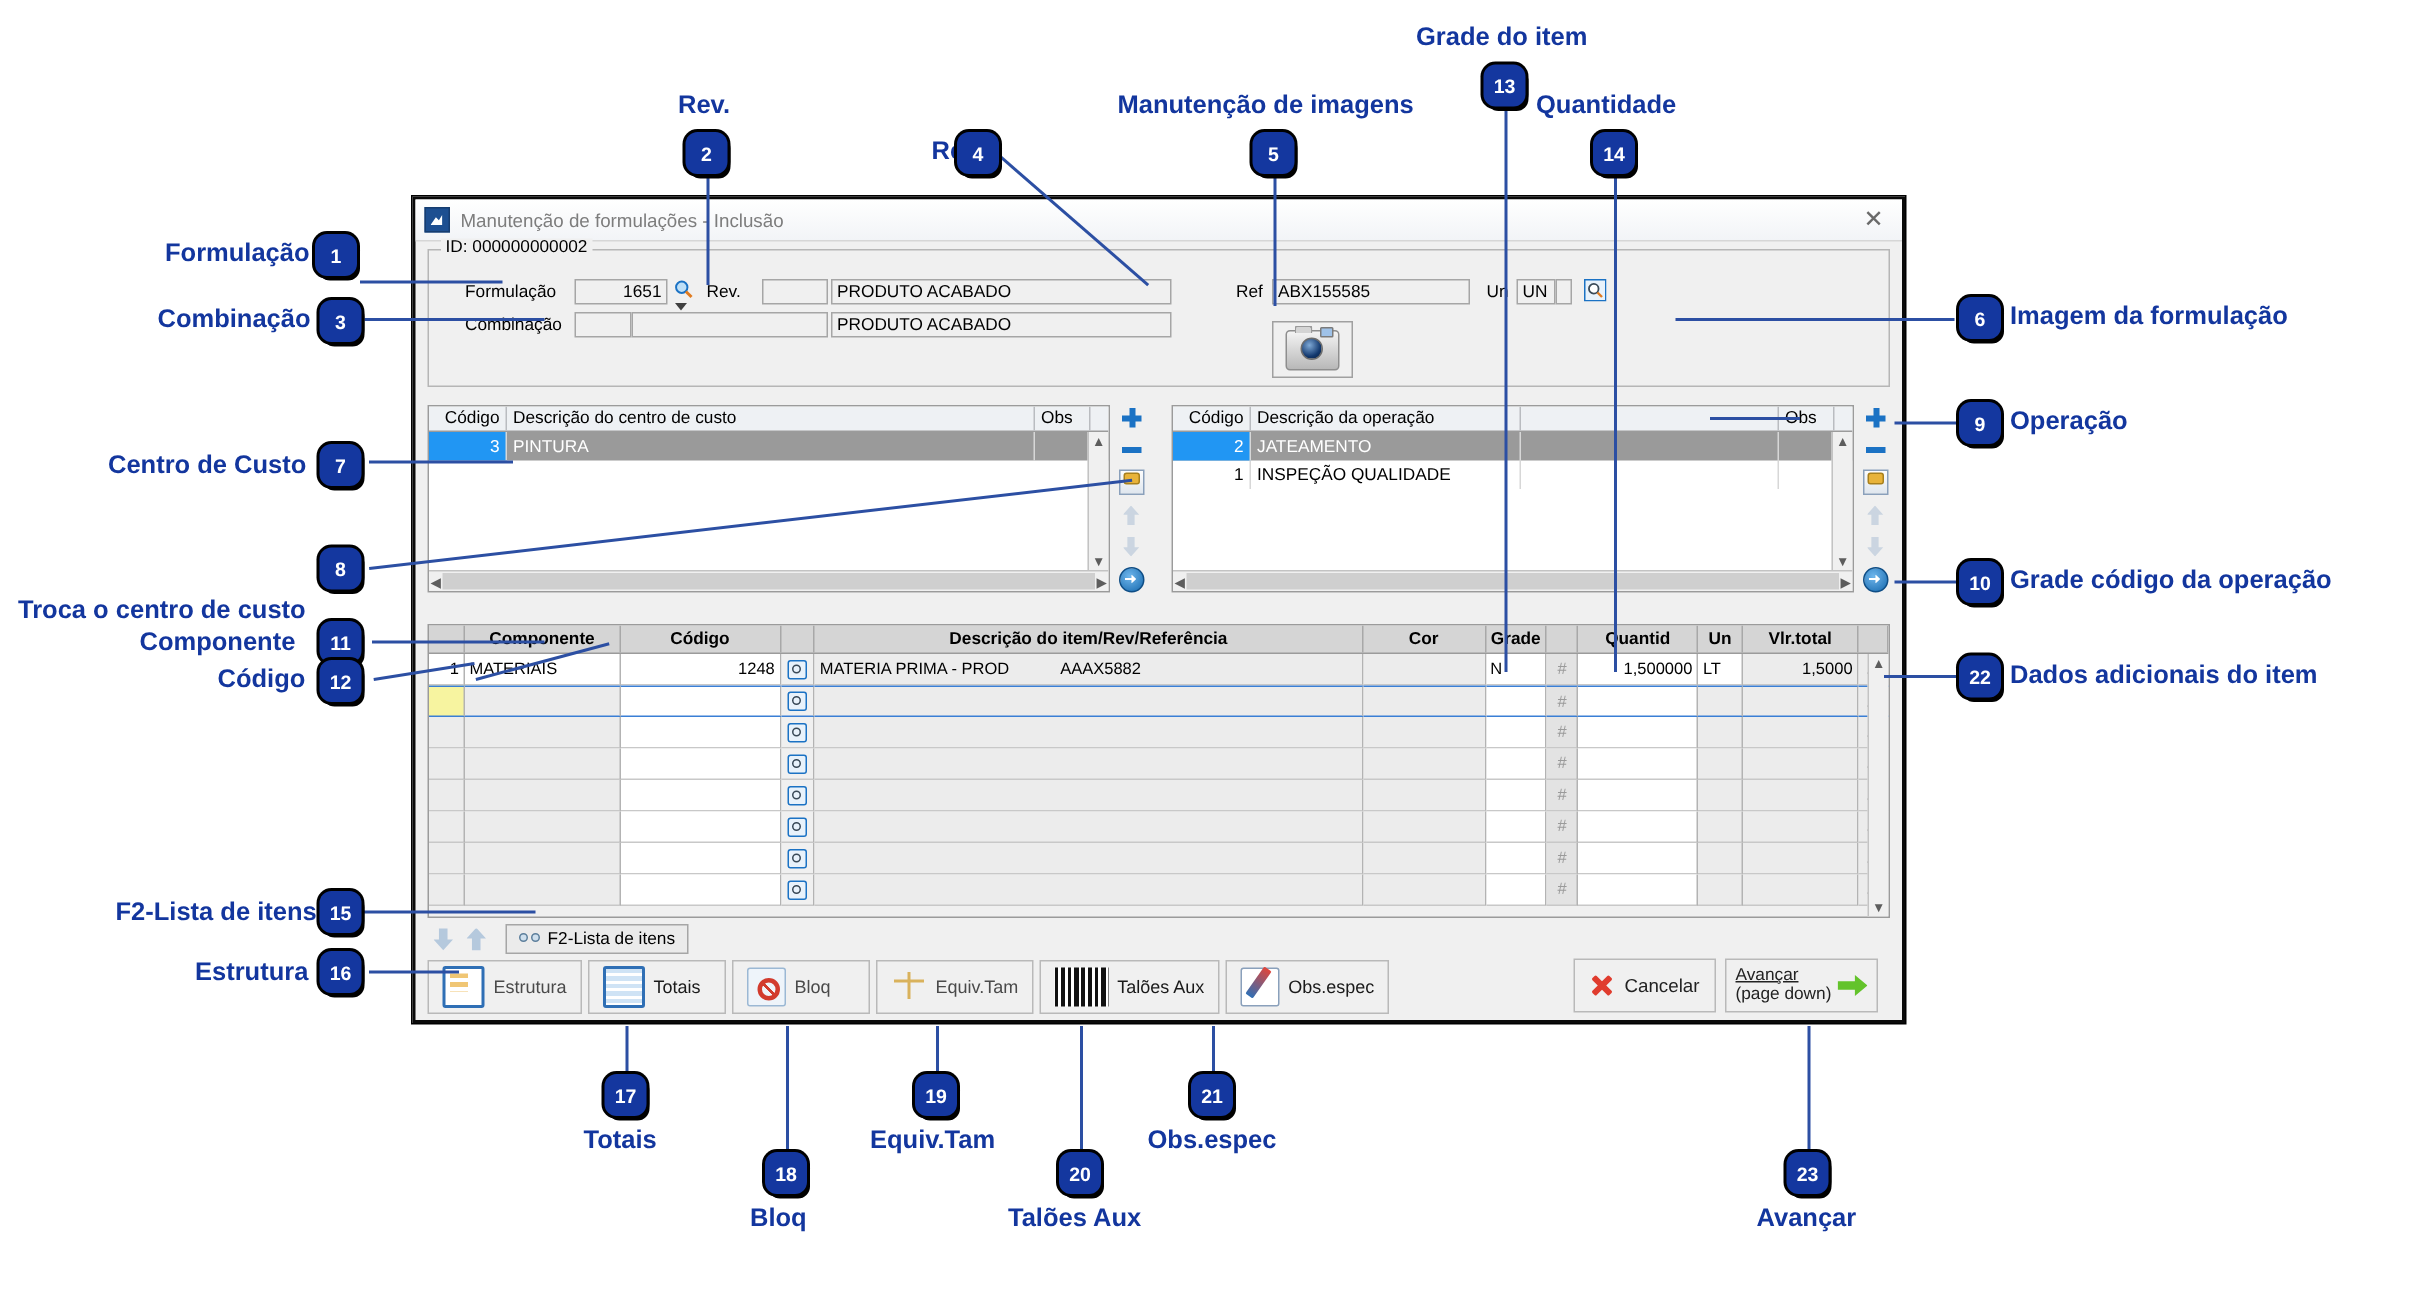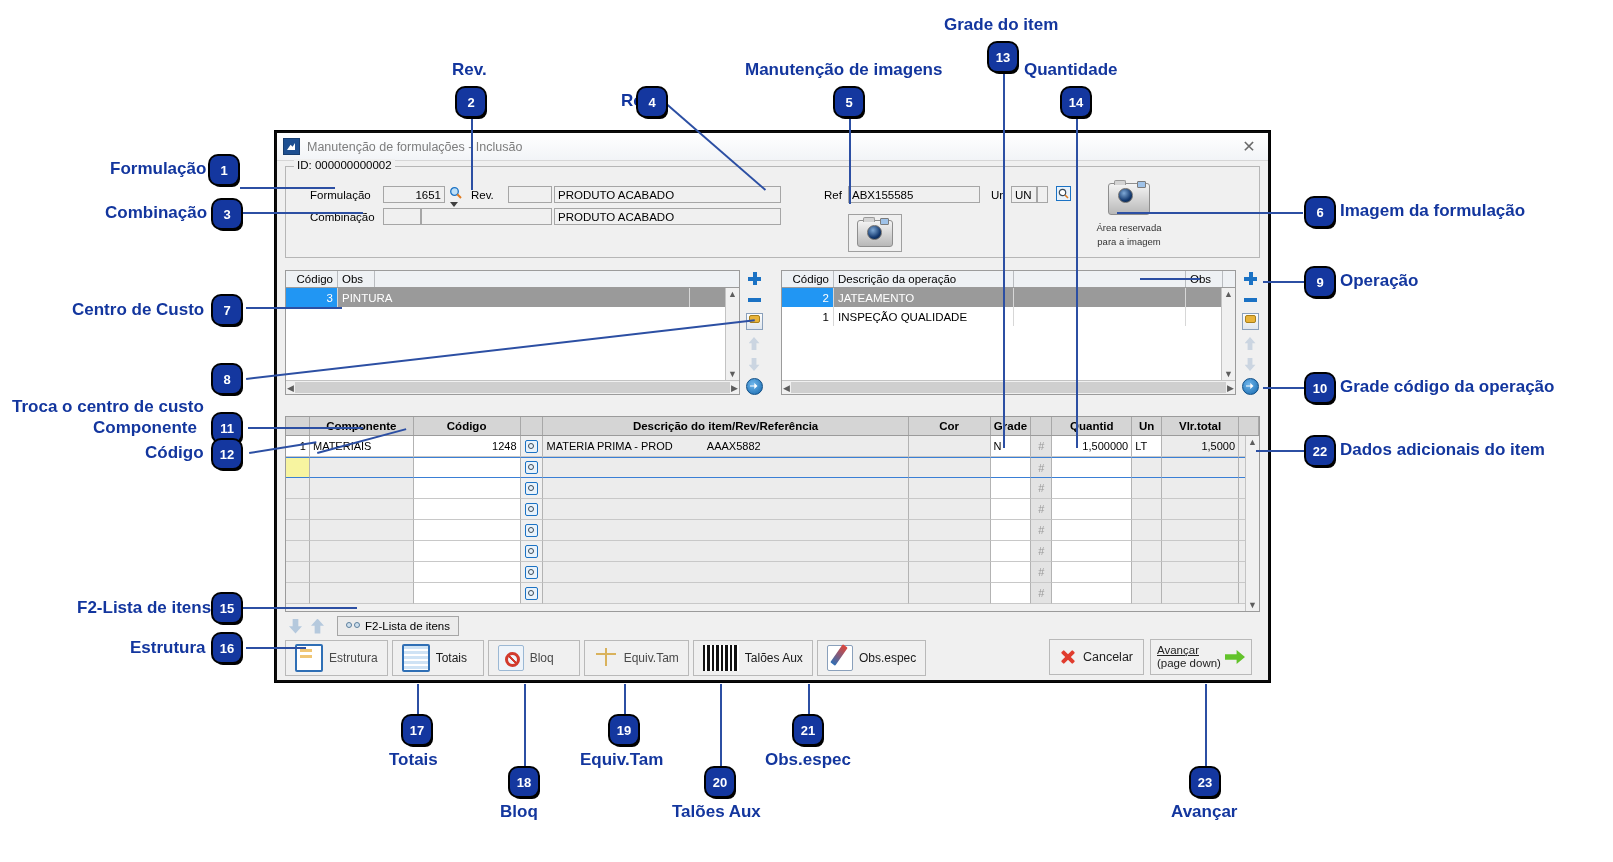--- a/index.html
+++ b/index.html
@@ -435,30 +435,26 @@
           <line x1="9" y1="9" x2="12" y2="12" stroke="#e07b20" stroke-width="1.6"></line>
         </svg>
     </span>
 
     <span class="cam-btn" style="left:562px;top:47px;width:52px;height:36px;">
       <span class="cam">
           <span class="cam-cap"></span>
         </span>
     </span>
 
-    <span id="img-area" style="left:795px;top:16px;width:96px;">
-      <span class="cam" style="display:inline-block;width:40px;height:30px;"><span class="cam-cap"></span></span>
-      <div class="cap">Área reservada</div>
-      <div class="cap">para a imagem</div>
-    </span>
   </div>
 
   <div class="gridbox" style="left:8px;top:137px;width:455px;height:125px;">
     <div class="ghead">
       <div style="width:52px;justify-content:flex-end;">Código</div>
+      <div style="width:352px;">Descrição do centro de custo</div>
       <div style="width:37px;">Obs</div>
     </div>
     <div class="grow sel">
       <div class="c-code" style="width:52px;">3</div>
       <div style="width:352px;">PINTURA</div>
       <div style="width:37px;"></div>
     </div>
     <div class="vscroll">
       <span class="arw">▲</span>
       <span class="arw">▼</span>

